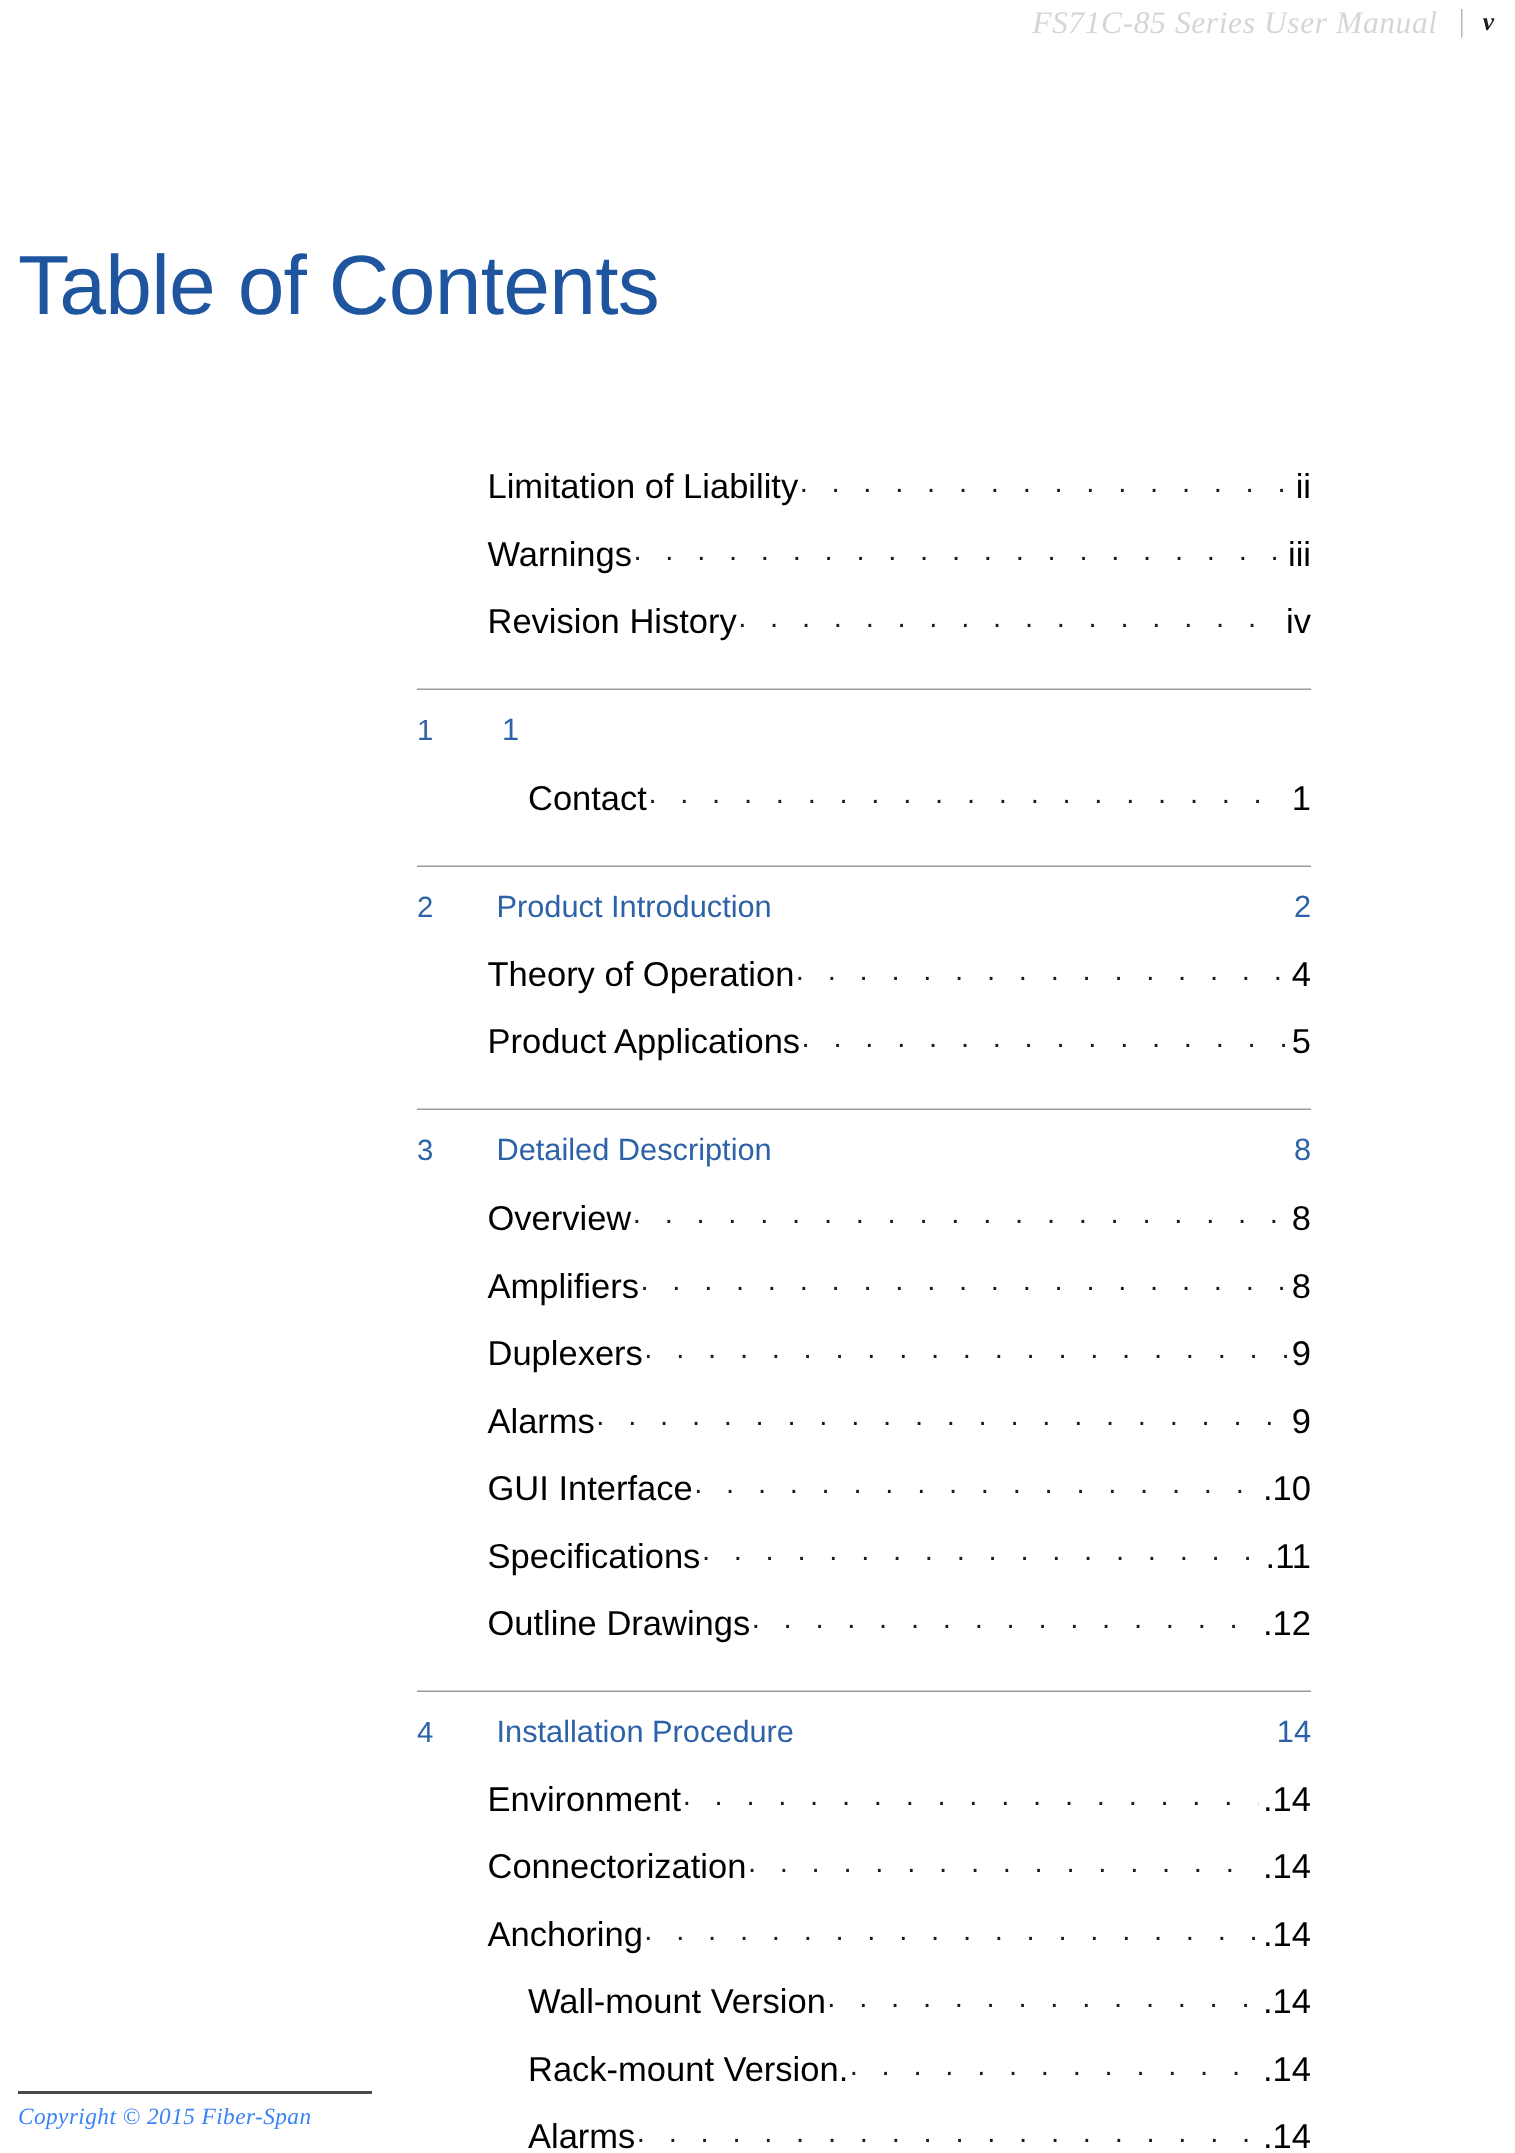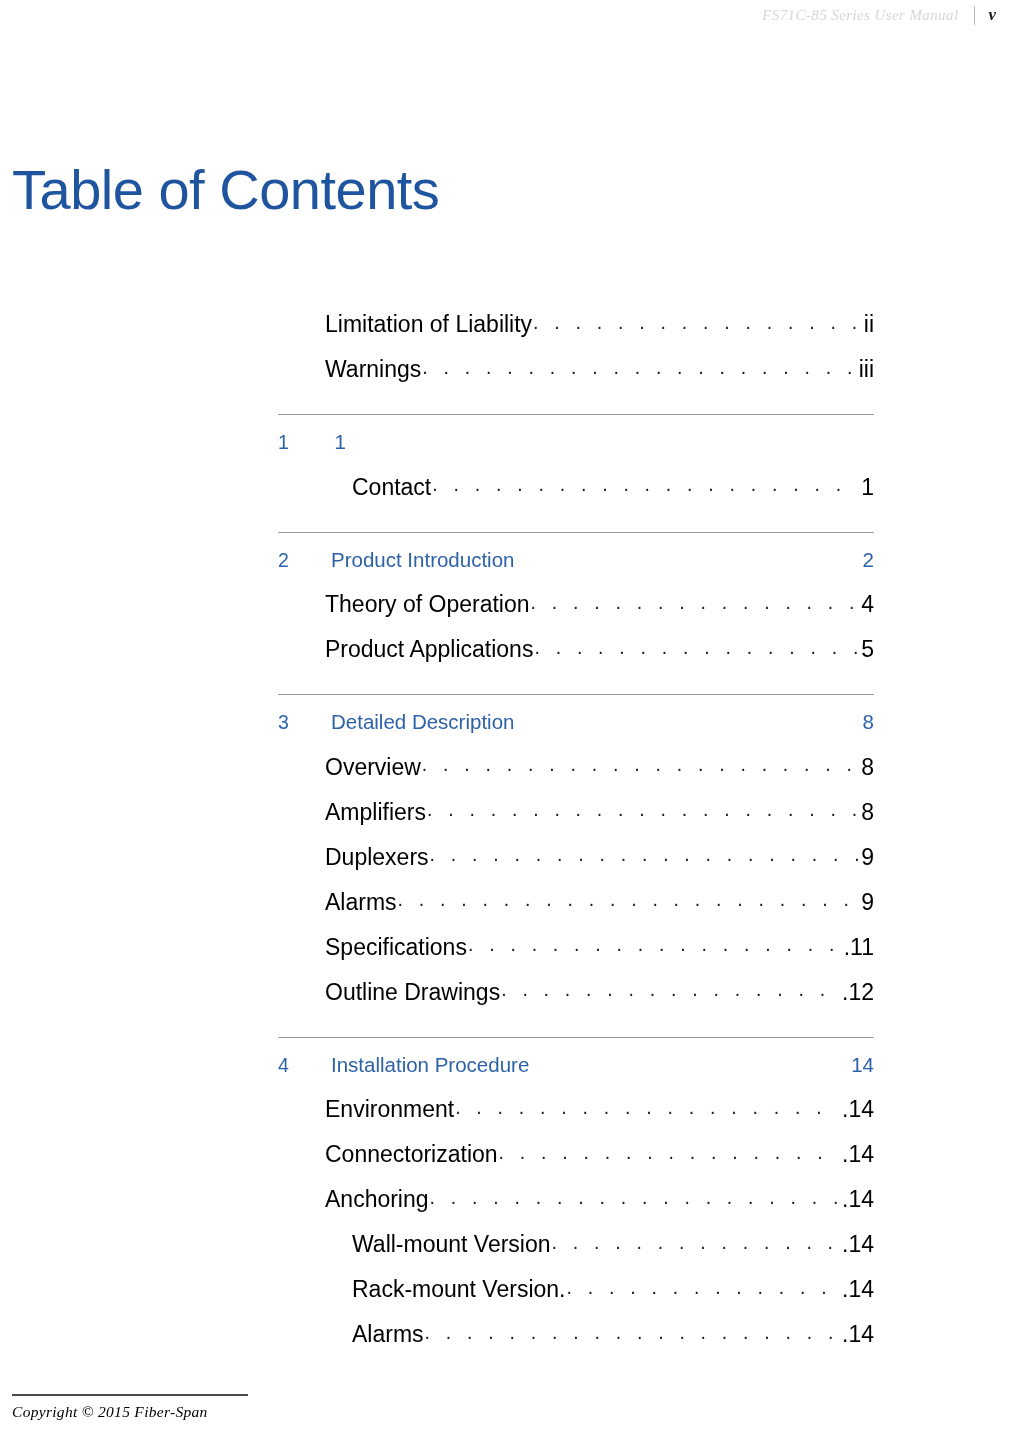--- a/index.html
+++ b/index.html
@@ -25,21 +25,21 @@
     height: 30px;
     display: flex;
     align-items: center;
     justify-content: flex-end;
     padding-right: 14px;
     box-sizing: border-box;
   }
   .header-title {
     font-family: "Liberation Serif", serif;
     font-style: italic;
-    font-size: 15px;
+    font-size: 21px;
     letter-spacing: 0.4px;
     color: #d6d6d6;
     white-space: nowrap;
   }
   .header-divider {
     display: inline-block;
     width: 1px;
     height: 19px;
     background: #b8b8b8;
     margin: 0 13px 0 16px;
@@ -157,21 +157,21 @@
     width: 236px;
     height: 0;
     border-top: 2.2px solid #4a4a4a;
     margin-bottom: 7px;
   }
   .footer-text {
     font-family: "Liberation Serif", serif;
     font-style: italic;
     font-size: 15.5px;
     letter-spacing: 0.3px;
-    color: #000000;
+    color: #3b82f6;
     white-space: nowrap;
   }
 </style>
 </head>
 <body>
 
 <div class="page-header">
   <span class="header-title">FS71C-85 Series User Manual</span>
   <span class="header-divider"></span>
   <span class="header-pagenum">v</span>
@@ -187,20 +187,26 @@
       <span class="label">Limitation of Liability</span>
       <span class="leader"></span>
       <span class="page">ii</span>
     </div>
     <div class="entry front">
       <span class="num"></span>
       <span class="label">Warnings</span>
       <span class="leader"></span>
       <span class="page">iii</span>
     </div>
+    <div class="entry front">
+      <span class="num"></span>
+      <span class="label">Revision History</span>
+      <span class="leader"></span>
+      <span class="page">iv</span>
+    </div>
   </div>
 
   <div class="toc-group">
     <div class="group-rule top-gap after"></div>
     <div class="entry chapter">
       <span class="num">1</span>
       <span class="page">1</span>
     </div>
     <div class="entry lvl2">
       <span class="num"></span>
@@ -257,20 +263,26 @@
       <span class="page">9</span>
     </div>
     <div class="entry lvl1">
       <span class="num"></span>
       <span class="label">Alarms</span>
       <span class="leader"></span>
       <span class="page">9</span>
     </div>
     <div class="entry lvl1">
       <span class="num"></span>
+      <span class="label">GUI Interface</span>
+      <span class="leader"></span>
+      <span class="page">.10</span>
+    </div>
+    <div class="entry lvl1">
+      <span class="num"></span>
       <span class="label">Specifications</span>
       <span class="leader"></span>
       <span class="page">.11</span>
     </div>
     <div class="entry lvl1">
       <span class="num"></span>
       <span class="label">Outline Drawings</span>
       <span class="leader"></span>
       <span class="page">.12</span>
     </div>

